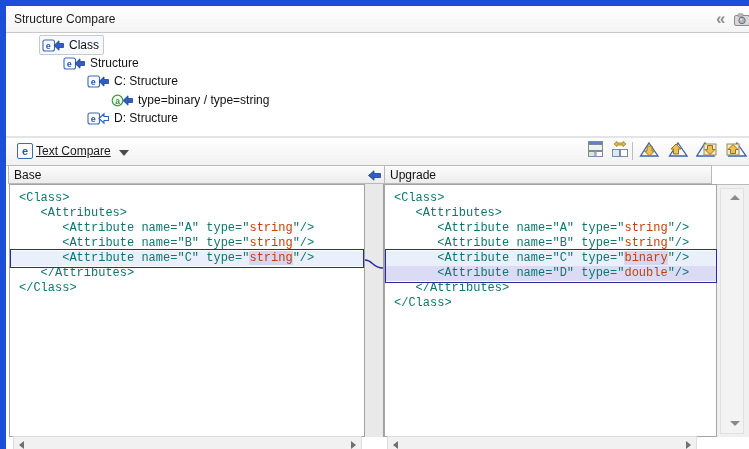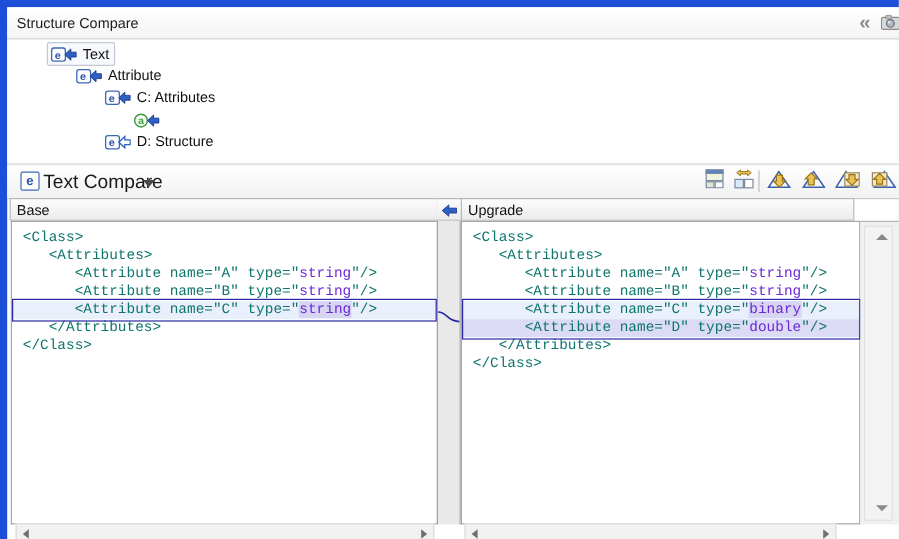--- a/index.html
+++ b/index.html
@@ -13,21 +13,21 @@
   .hdr-ico{position:absolute;top:4px;cursor:default;}
   .chevrons{font-size:17px;font-weight:bold;color:#8d8d8d;line-height:18px;}
   .struct-tree{left:0;top:27px;width:745px;height:103px;background:#ffffff;}
   .tree-row{position:absolute;height:18px;display:flex;align-items:center;font-size:12px;color:#111;}
   .tree-row .lbl{margin-left:5px;white-space:pre;}
   .tree-row.sel{border:1px solid #c3c9d2;border-radius:2px;background:#f7f9fc;padding:0 4px 0 2px;}
   .panel-split{left:0;top:130px;width:745px;height:2px;background:#e4e4e4;}
   
   .tc-toolbar{left:0;top:132px;width:745px;height:27px;background:linear-gradient(#ffffff,#f1f1f1);
               border-bottom:1px solid #c9c9c9;}
-  .tc-title{position:absolute;left:30px;top:6px;font-size:16px;color:#1a1a1a;}
+  .tc-title{position:absolute;left:30px;top:6px;font-size:12px;color:#1a1a1a;text-decoration:underline;}
   .e-badge{position:absolute;left:11px;top:5px;width:14px;height:14px;border:1px solid #3d69b5;background:#fdfdff;
            color:#2d57a8;font-size:11px;font-weight:bold;text-align:center;line-height:14px;border-radius:2px;}
   .dd-arrow{position:absolute;left:113px;top:12px;width:0;height:0;border-left:5px solid transparent;
             border-right:5px solid transparent;border-top:6px solid #4a4a4a;}
   .tb-ico{position:absolute;top:3px;width:22px;height:20px;cursor:default;}
   .tb-sep{position:absolute;left:626px;top:4px;width:1px;height:18px;background:#bdbdbd;}
   
   .pane-hdr{top:159px;height:19px;background:linear-gradient(#fcfcfc,#ececec);border:1px solid #b9b9b9;
             box-sizing:border-box;font-size:12px;color:#111;}
   .pane-hdr .t{position:absolute;left:5px;top:2px;}
@@ -37,21 +37,21 @@
   
   .code-pane{top:178px;background:#ffffff;border:1px solid #a5a5a5;box-sizing:border-box;
              font-family:"Liberation Mono","DejaVu Sans Mono",monospace;font-size:12px;line-height:15px;
              padding-top:6px;overflow:hidden;}
   .pane-left{left:3px;width:355px;height:253px;border-right:none;}
   .pane-right{left:378px;width:333px;height:253px;}
   .mid-strip{left:358px;top:178px;width:20px;height:253px;background:#e9e9e9;
              border-left:1px solid #a0a0a0;border-right:1px solid #a0a0a0;box-sizing:border-box;}
   .code-line{white-space:pre;padding-left:9px;height:15px;}
   .tok-code{color:#0f766e;}
-  .tok-val{color:#6d28d9;}
+  .tok-val{color:#c2410c;}
   .hl-row{background:#eaeffc;}
   .hl-row-strong{background:#dbdbf6;}
   .hl-val{background:#d6d6f2;}
   .diff-box{border:1px solid #2929a3;pointer-events:none;}
   .gutter{left:711px;top:178px;width:34px;height:253px;background:#f0f0f0;border-top:1px solid #b9b9b9;box-sizing:border-box;}
   
   .hscroll{top:430px;height:16px;background:#f1f1f1;border:1px solid #dcdcdc;box-sizing:border-box;}
   .tri{width:0;height:0;position:absolute;}
   .tri-left{top:4px;left:5px;border-top:4px solid transparent;border-bottom:4px solid transparent;border-right:5px solid #707070;}
   .tri-right{top:4px;right:5px;border-top:4px solid transparent;border-bottom:4px solid transparent;border-left:5px solid #707070;}
@@ -79,50 +79,51 @@
 
   <div class="abs struct-tree" id="structure-tree">
       <div class="tree-row sel" style="left: 33px; top: 2px;">
         <span style="display: inline-flex;">
           <svg width="22" height="13" viewBox="0 0 22 13">
             <rect x="1" y="1" width="11.5" height="11" rx="2" fill="#fdfdff" stroke="#3d69b5" stroke-width="1.1"></rect>
             <text x="6.2" y="9.8" font-size="9" font-weight="bold" fill="#2d57a8" text-anchor="middle" font-family="Liberation Sans,sans-serif">e</text>
             <path d="M12 6.5 L17 1.8 L17 4.5 L21.5 4.5 L21.5 8.5 L17 8.5 L17 11.2 Z" fill="#2e5fc2" stroke="#1d3f8f" stroke-width="0.8"></path>
           </svg>
         </span>
-        <span class="lbl">Text</span>
+        <span class="lbl">Class</span>
       </div>
       <div class="tree-row" style="left: 57px; top: 21px;">
         <span style="display: inline-flex;">
           <svg width="22" height="13" viewBox="0 0 22 13">
             <rect x="1" y="1" width="11.5" height="11" rx="2" fill="#fdfdff" stroke="#3d69b5" stroke-width="1.1"></rect>
             <text x="6.2" y="9.8" font-size="9" font-weight="bold" fill="#2d57a8" text-anchor="middle" font-family="Liberation Sans,sans-serif">e</text>
             <path d="M12 6.5 L17 1.8 L17 4.5 L21.5 4.5 L21.5 8.5 L17 8.5 L17 11.2 Z" fill="#2e5fc2" stroke="#1d3f8f" stroke-width="0.8"></path>
           </svg>
         </span>
-        <span class="lbl">Attribute</span>
+        <span class="lbl">Structure</span>
       </div>
       <div class="tree-row" style="left: 81px; top: 39px;">
         <span style="display: inline-flex;">
           <svg width="22" height="13" viewBox="0 0 22 13">
             <rect x="1" y="1" width="11.5" height="11" rx="2" fill="#fdfdff" stroke="#3d69b5" stroke-width="1.1"></rect>
             <text x="6.2" y="9.8" font-size="9" font-weight="bold" fill="#2d57a8" text-anchor="middle" font-family="Liberation Sans,sans-serif">e</text>
             <path d="M12 6.5 L17 1.8 L17 4.5 L21.5 4.5 L21.5 8.5 L17 8.5 L17 11.2 Z" fill="#2e5fc2" stroke="#1d3f8f" stroke-width="0.8"></path>
           </svg>
         </span>
-        <span class="lbl">C: Attributes</span>
+        <span class="lbl">C: Structure</span>
       </div>
       <div class="tree-row" style="left: 105px; top: 58px;">
         <span style="display: inline-flex;">
           <svg width="22" height="13" viewBox="0 0 22 13">
             <circle cx="6.5" cy="6.5" r="5.3" fill="#f2faf2" stroke="#3d9b3d" stroke-width="1.2"></circle>
             <text x="6.5" y="9.6" font-size="8.5" font-weight="bold" fill="#3d9b3d" text-anchor="middle" font-family="Liberation Sans,sans-serif">a</text>
             <path d="M12 6.5 L17 1.8 L17 4.5 L21.5 4.5 L21.5 8.5 L17 8.5 L17 11.2 Z" fill="#2e5fc2" stroke="#1d3f8f" stroke-width="0.8"></path>
           </svg>
         </span>
+        <span class="lbl">type=binary / type=string</span>
       </div>
       <div class="tree-row" style="left: 81px; top: 76px;">
         <span style="display: inline-flex;">
           <svg width="22" height="13" viewBox="0 0 22 13">
             <rect x="1" y="1" width="11.5" height="11" rx="2" fill="#fdfdff" stroke="#3d69b5" stroke-width="1.1"></rect>
             <text x="6.2" y="9.8" font-size="9" font-weight="bold" fill="#2d57a8" text-anchor="middle" font-family="Liberation Sans,sans-serif">e</text>
             <path d="M12 6.5 L17 1.8 L17 4.5 L21.5 4.5 L21.5 8.5 L17 8.5 L17 11.2 Z" fill="#ffffff" stroke="#2e5fc2" stroke-width="1.1"></path>
           </svg>
         </span>
         <span class="lbl">D: Structure</span>

